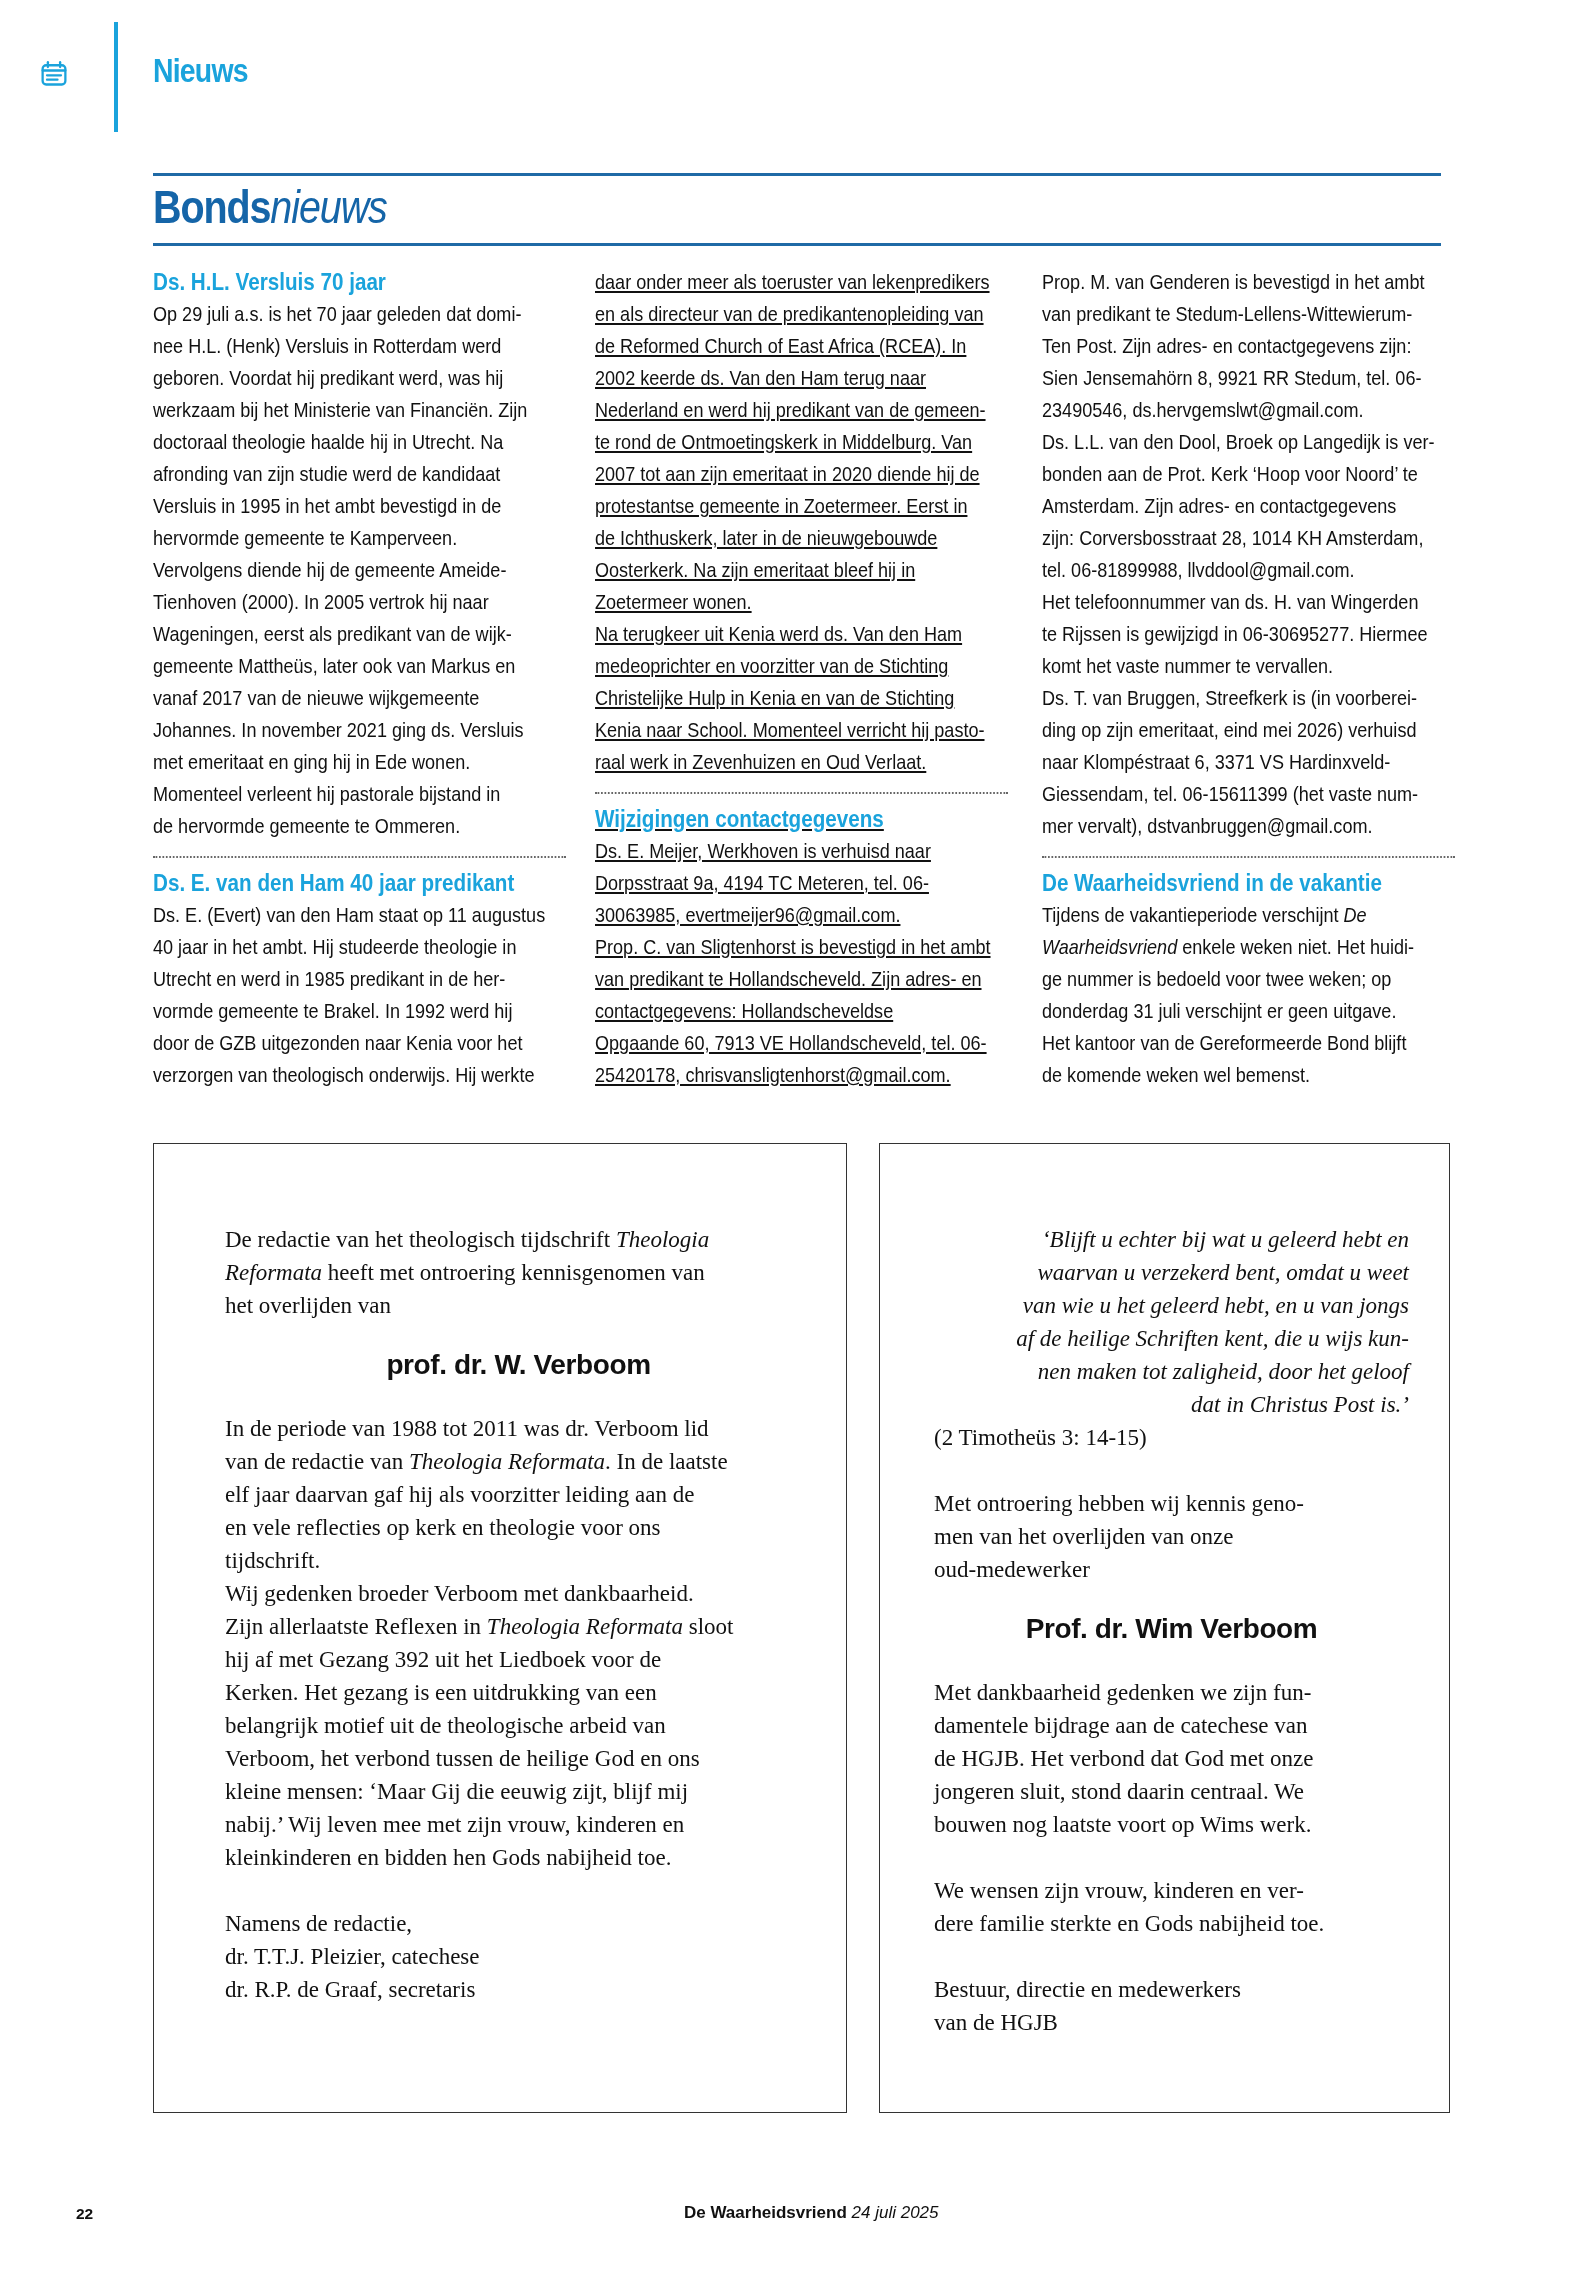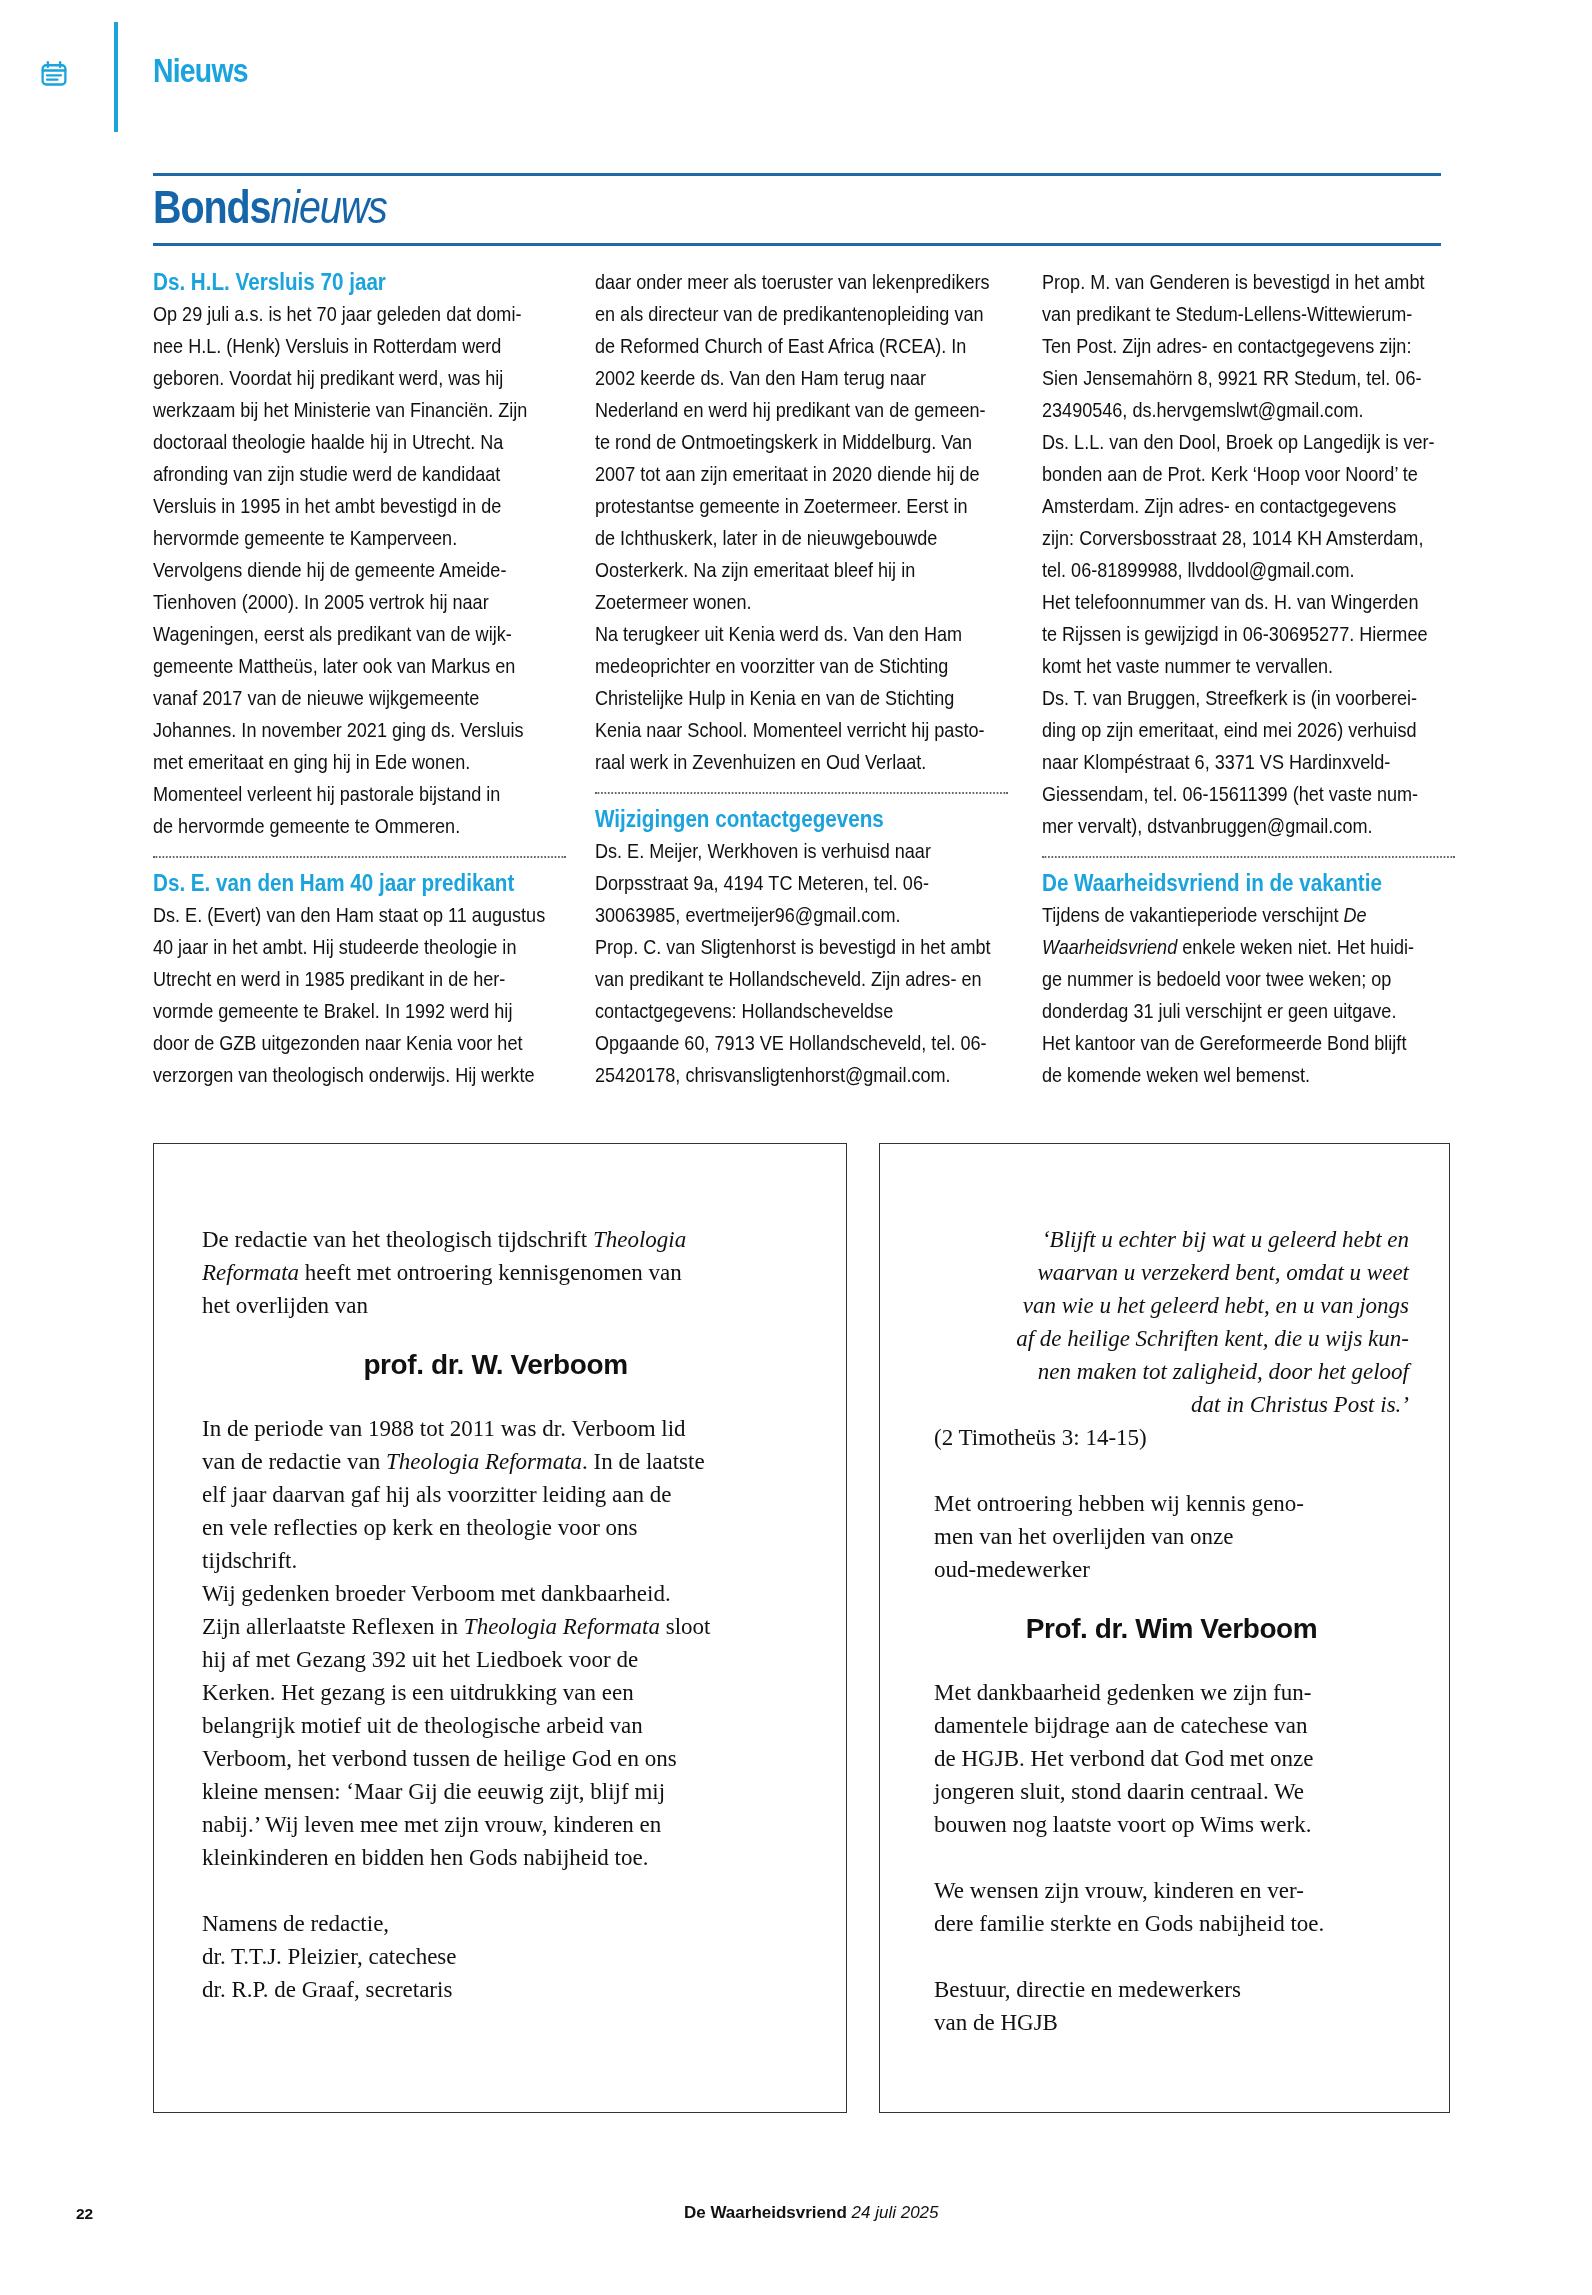--- a/index.html
+++ b/index.html
@@ -16,33 +16,33 @@
   #rule-top { top: 173px; }
   #rule-bottom { top: 243px; }
   #page-title { position: absolute; left: 153px; top: 179px; font-size: 47px; color: #1565a8; letter-spacing: -1.3px; transform: scaleX(0.84); transform-origin: left center; white-space: nowrap; }
   #page-title b { font-weight: bold; }
   #page-title i { font-weight: normal; font-style: italic; }
 
   
   .col { position: absolute; top: 266px; width: 412px; font-size: 21px; line-height: 32px; }
   .col .inner { transform: scaleX(0.86); transform-origin: left top; width: 480px; }
   #col1 { left: 153px; }
-  #col2 { left: 595px; }
+  #col2 { left: 595px; text-decoration: underline; }
   #col3 { left: 1042px; }
   .line { display: block; white-space: nowrap; }
   .h { color: #1aa3dc; font-weight: bold; font-size: 24px; display: block; white-space: nowrap; line-height: 32px; }
   .dots { display: block; height: 0; border-top: 2.6px dotted #666; width: 480px; margin: 14px 0 8.6px 0; }
   .it { font-style: italic; }
 
   
   .box { position: absolute; top: 1143px; height: 970px; border: 1.7px solid #333; box-sizing: border-box; background: #fff; }
   #box-left { left: 153px; width: 694px; }
   #box-right { left: 879px; width: 571px; padding-left: 31px; }
   .box .content { position: absolute; top: 79px; font-size: 23px; line-height: 33px; }
-  #box-left .content { left: 48px; width: 587px; }
+  #box-left .content { left: 71px; width: 587px; }
   #box-right .content { left: 54px; width: 475px; }
   .box .bline { display: block; white-space: nowrap; }
   .box .name { display: block; text-align: center; font-weight: bold; font-size: 28px; letter-spacing: -0.4px; margin: 26px 0 31px 0; }
   .gap { display: block; height: 33px; }
   .quote { text-align: right; font-style: italic; }
 
   
   #footer-page { position: absolute; left: 76px; top: 2205px; font-size: 15.5px; font-weight: bold; }
   #footer-mag { position: absolute; left: 684px; top: 2203px; font-size: 17px; white-space: nowrap; }
   #footer-mag b { font-weight: bold; }

